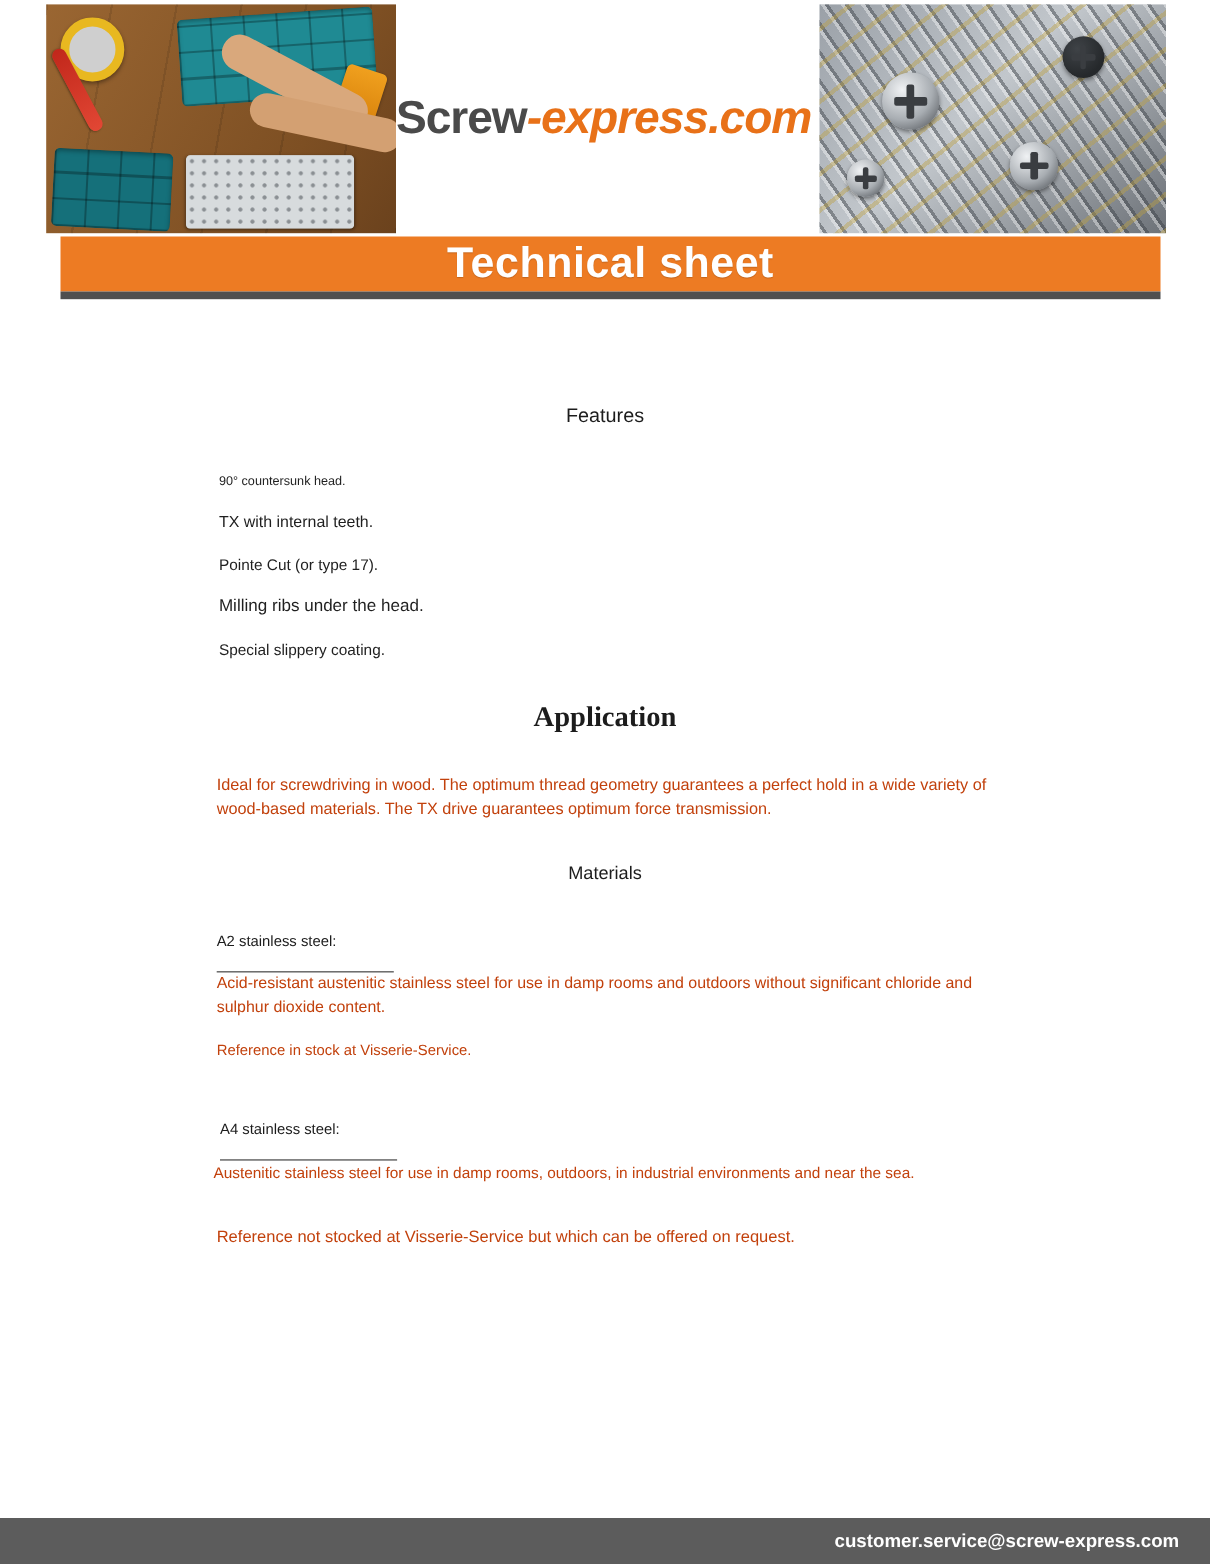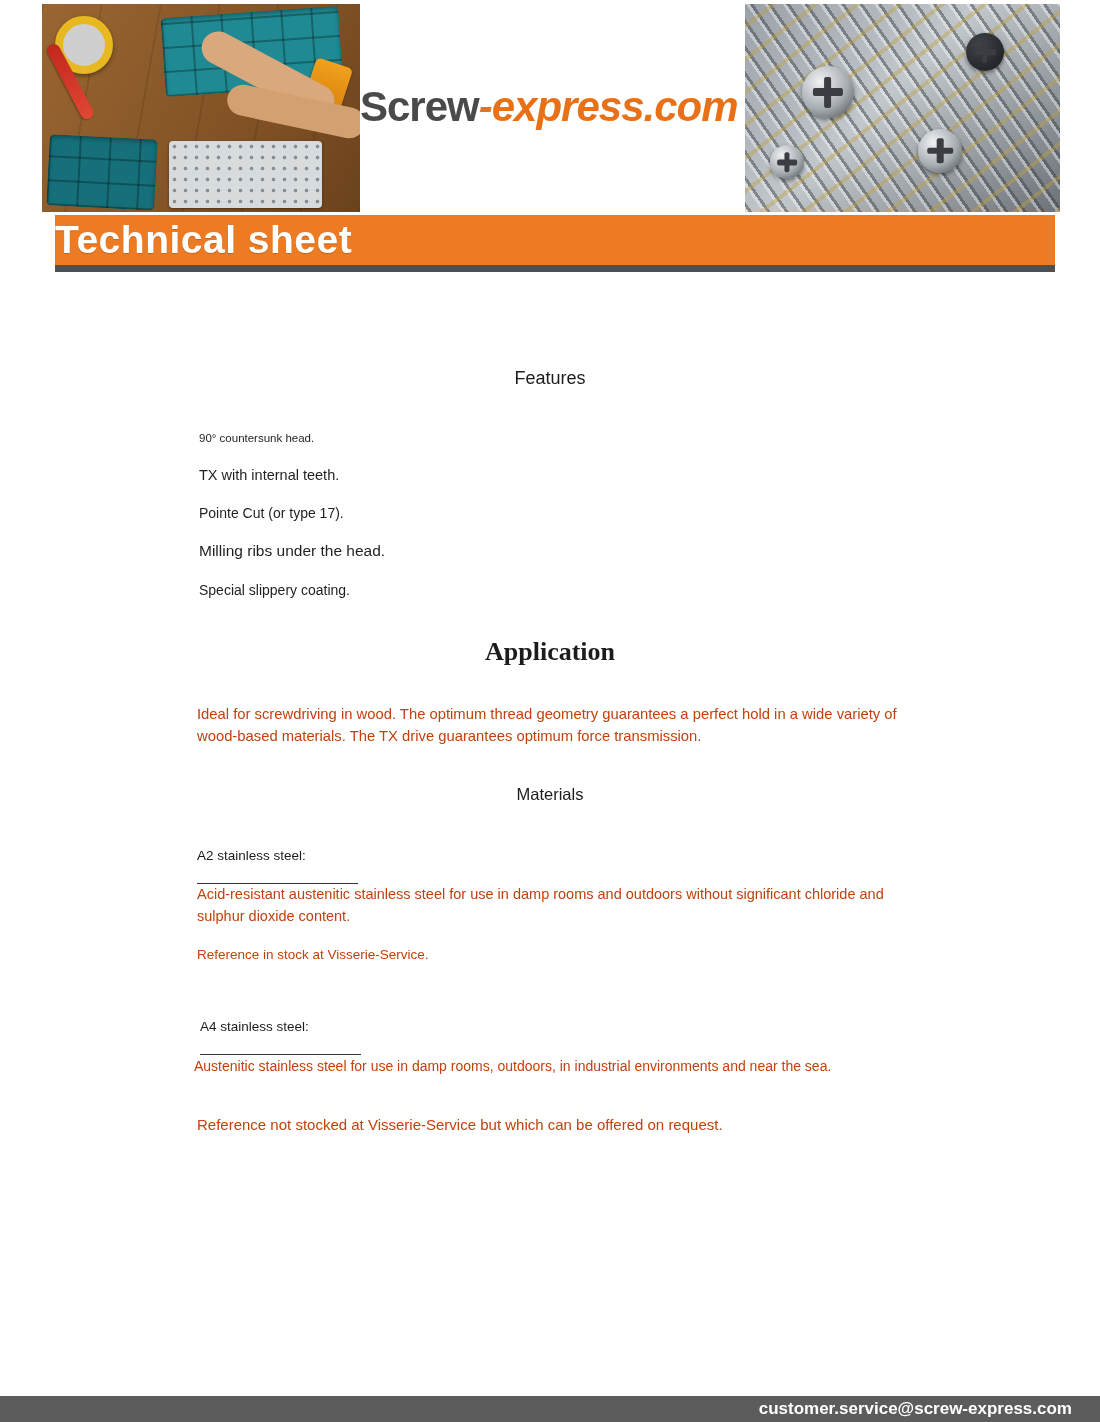--- a/index.html
+++ b/index.html
@@ -60,21 +60,21 @@
   
   .logo-wrap { position:absolute; left:360px; top:42px; width:385px; height:130px;
     display:flex; flex-direction:row; align-items:center; justify-content:center; }
   .logo-text { font-size:42px; font-weight:700; letter-spacing:-1px; white-space:nowrap; }
   .logo-dark { color:#4a4a4a; }
   .logo-orange { color:#e87118; font-style:italic; }
   .swoosh { align-self:flex-start; margin:-4px 0 0 6px; }
 
   
   .banner { position:absolute; left:55px; top:215px; width:1000px; height:50px;
-    background:#ed7b23; display:flex; align-items:center; }
+    background:#ed7b23; display:flex; align-items:center; justify-content:center; }
   .banner-title { color:#fff; font-size:39px; font-weight:700; letter-spacing:0.5px;
     text-shadow:0 1px 1px rgba(0,0,0,.18); }
   .banner-shadow { position:absolute; left:55px; top:265px; width:1000px; height:7px; background:#4f4f4f; }
 
   
   .centered-heading { position:absolute; left:0; width:1100px; text-align:center; color:#1c1c1c; }
   .h-features  { top:368px; font-size:18px; }
   .h-application { top:637px; font-size:26px; font-weight:700; font-family:"Liberation Serif", serif; }
   .h-materials { top:785px; font-size:16.5px; }
 
@@ -91,21 +91,21 @@
   .mat-label { position:absolute; left:197px; font-size:13.5px; color:#1c1c1c; }
   .mat-label span { border-bottom:1.5px solid #333; padding-right:52px; padding-bottom:20px; display:inline-block; }
   .a2-label { top:848px; }
   .a4-label { top:1019px; left:200px; }
   .a2-desc { top:884px; font-size:14.5px; }
   .a2-ref  { top:945px; font-size:13.5px; }
   .a4-desc { top:1056px; font-size:14px; width:760px; left:194px; }
   .a4-ref  { top:1114px; font-size:15px; width:760px; }
 
   
-  .footer { position:absolute; left:0; bottom:0; width:1100px; height:26px; background:#5c5c5c;
+  .footer { position:absolute; left:0; bottom:0; width:1100px; height:42px; background:#5c5c5c;
     display:flex; align-items:center; justify-content:flex-end; padding-right:28px; }
   .footer-email { color:#fff; font-weight:700; font-size:17px; }
 </style>
 </head>
 <body>
 
 <div class="page">
 
   <div class="photo photo-left">
     <div class="tape"></div>

